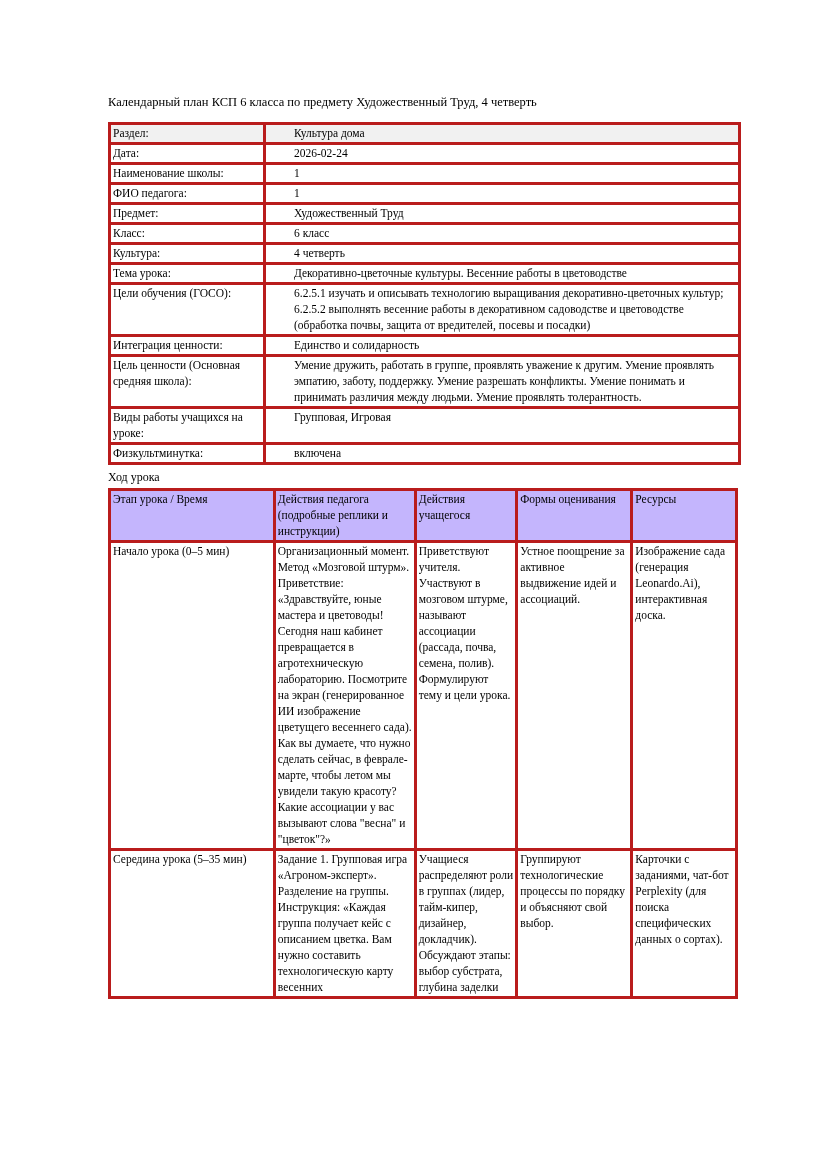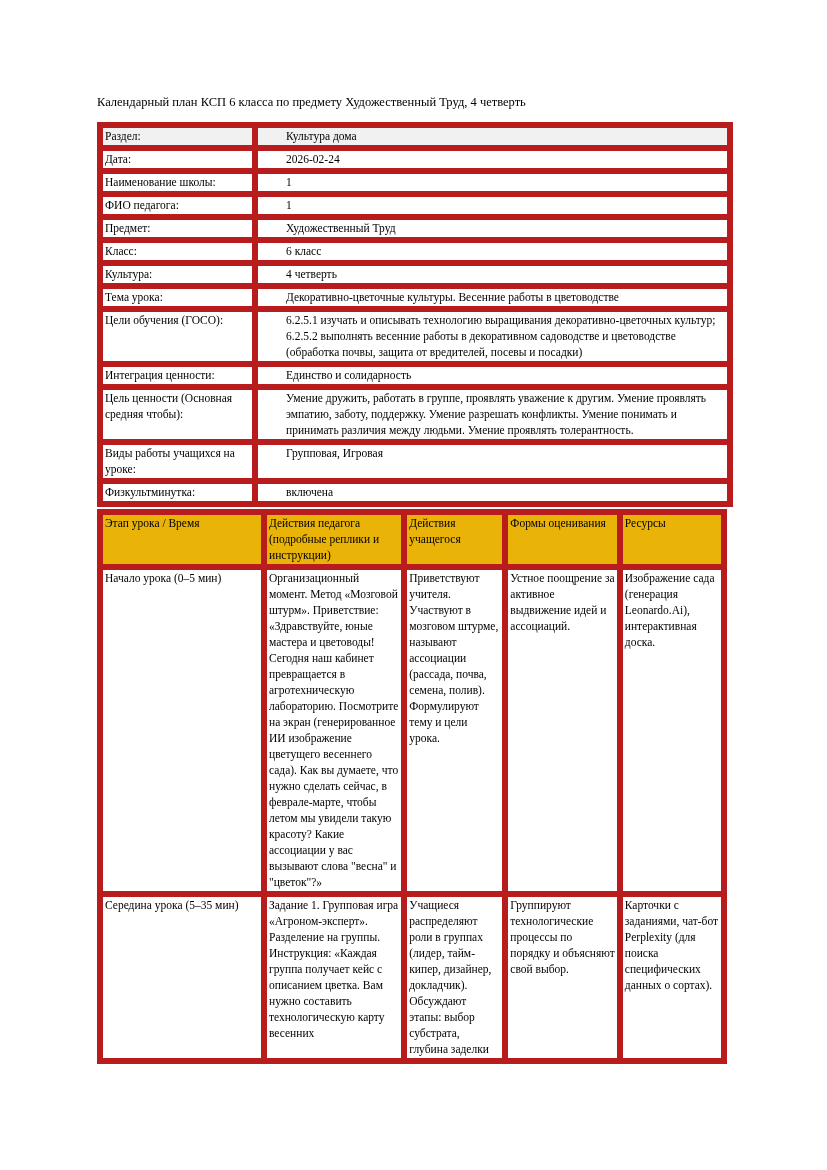--- a/index.html
+++ b/index.html
@@ -8,49 +8,49 @@
     position: relative;
     width: 827px;
     height: 1170px;
     background: #ffffff;
     overflow: hidden;
     font-family: "Liberation Serif", serif;
     color: #000000;
   }
   .content {
     position: absolute;
-    left: 97px;
+    left: 108px;
     top: 94px;
     width: 630px;
   }
   .doc-title {
     font-size: 12.5px;
     line-height: 17px;
     font-weight: normal;
     margin: 0;
   }
   table {
     border-collapse: collapse;
     table-layout: fixed;
     width: 630px;
   }
   .info-table { margin-top: 11px; }
   .lesson-table { margin-top: 2px; }
   td, th {
-    border: 6px solid #b91c1c;
+    border: 3px solid #b91c1c;
     vertical-align: top;
     padding: 0 2px 1px 2px;
     font-size: 11.5px;
     line-height: 16px;
     font-weight: normal;
     text-align: left;
     word-wrap: break-word;
   }
   .shaded { background: #f1f1f1; }
-  .lesson-table th { background: #eab308; }
+  .lesson-table th { background: #c4b5fd; }
   .info-table .col-label { width: 155px; }
   .info-table .col-value { width: 475px; padding-left: 28px; }
   .lesson-table .col-stage { width: 159px; }
   .lesson-table .col-teacher { width: 136px; }
   .lesson-table .col-student { width: 98px; }
   .lesson-table .col-assessment { width: 111px; }
   .lesson-table .col-resources { width: 101px; }
   .section-heading {
     font-size: 12px;
     line-height: 16px;
@@ -102,34 +102,35 @@
         </tr>
         <tr>
           <td class="col-label">Цели обучения (ГОСО):</td>
           <td class="col-value">6.2.5.1 изучать и описывать технологию выращивания декоративно-цветочных культур; 6.2.5.2 выполнять весенние работы в декоративном садоводстве и цветоводстве (обработка почвы, защита от вредителей, посевы и посадки)</td>
         </tr>
         <tr>
           <td class="col-label">Интеграция ценности:</td>
           <td class="col-value">Единство и солидарность</td>
         </tr>
         <tr>
-          <td class="col-label">Цель ценности (Основная средняя чтобы):</td>
+          <td class="col-label">Цель ценности (Основная средняя школа):</td>
           <td class="col-value">Умение дружить, работать в группе, проявлять уважение к другим. Умение проявлять эмпатию, заботу, поддержку. Умение разрешать конфликты. Умение понимать и принимать различия между людьми. Умение проявлять толерантность.</td>
         </tr>
         <tr>
           <td class="col-label">Виды работы учащихся на уроке:</td>
           <td class="col-value">Групповая, Игровая</td>
         </tr>
         <tr>
           <td class="col-label">Физкультминутка:</td>
           <td class="col-value">включена</td>
         </tr>
       </tbody>
     </table>
 
+    <p class="section-heading">Ход урока</p>
 
     <table class="lesson-table">
       <thead>
         <tr>
           <th class="col-stage">Этап урока / Время</th>
           <th class="col-teacher">Действия педагога (подробные реплики и инструкции)</th>
           <th class="col-student">Действия учащегося</th>
           <th class="col-assessment">Формы оценивания</th>
           <th class="col-resources">Ресурсы</th>
         </tr>

